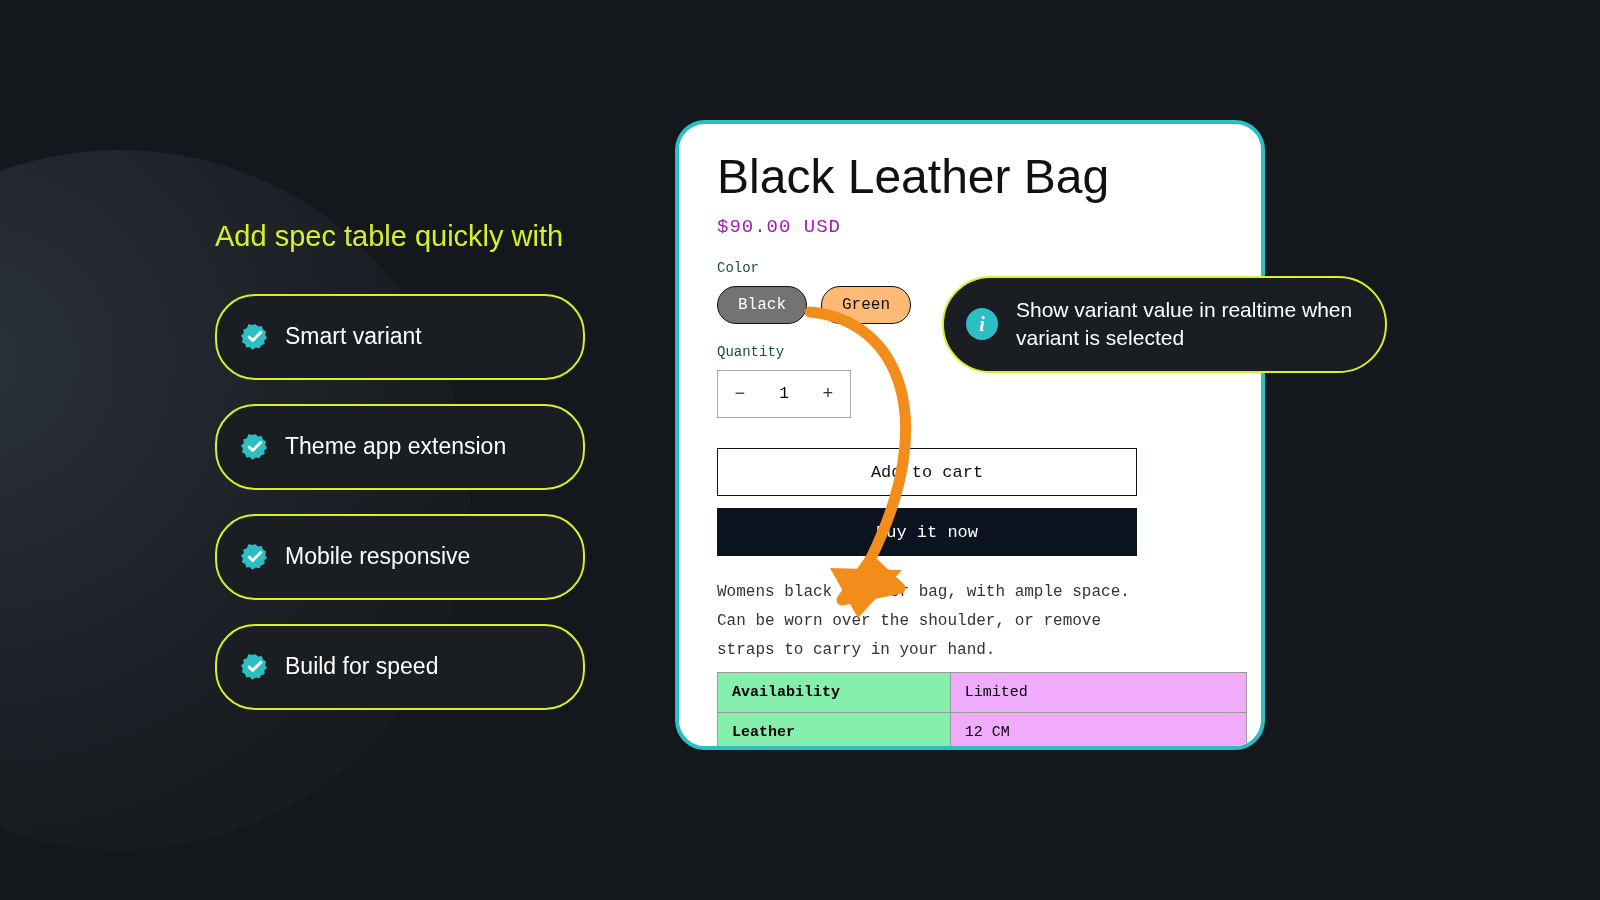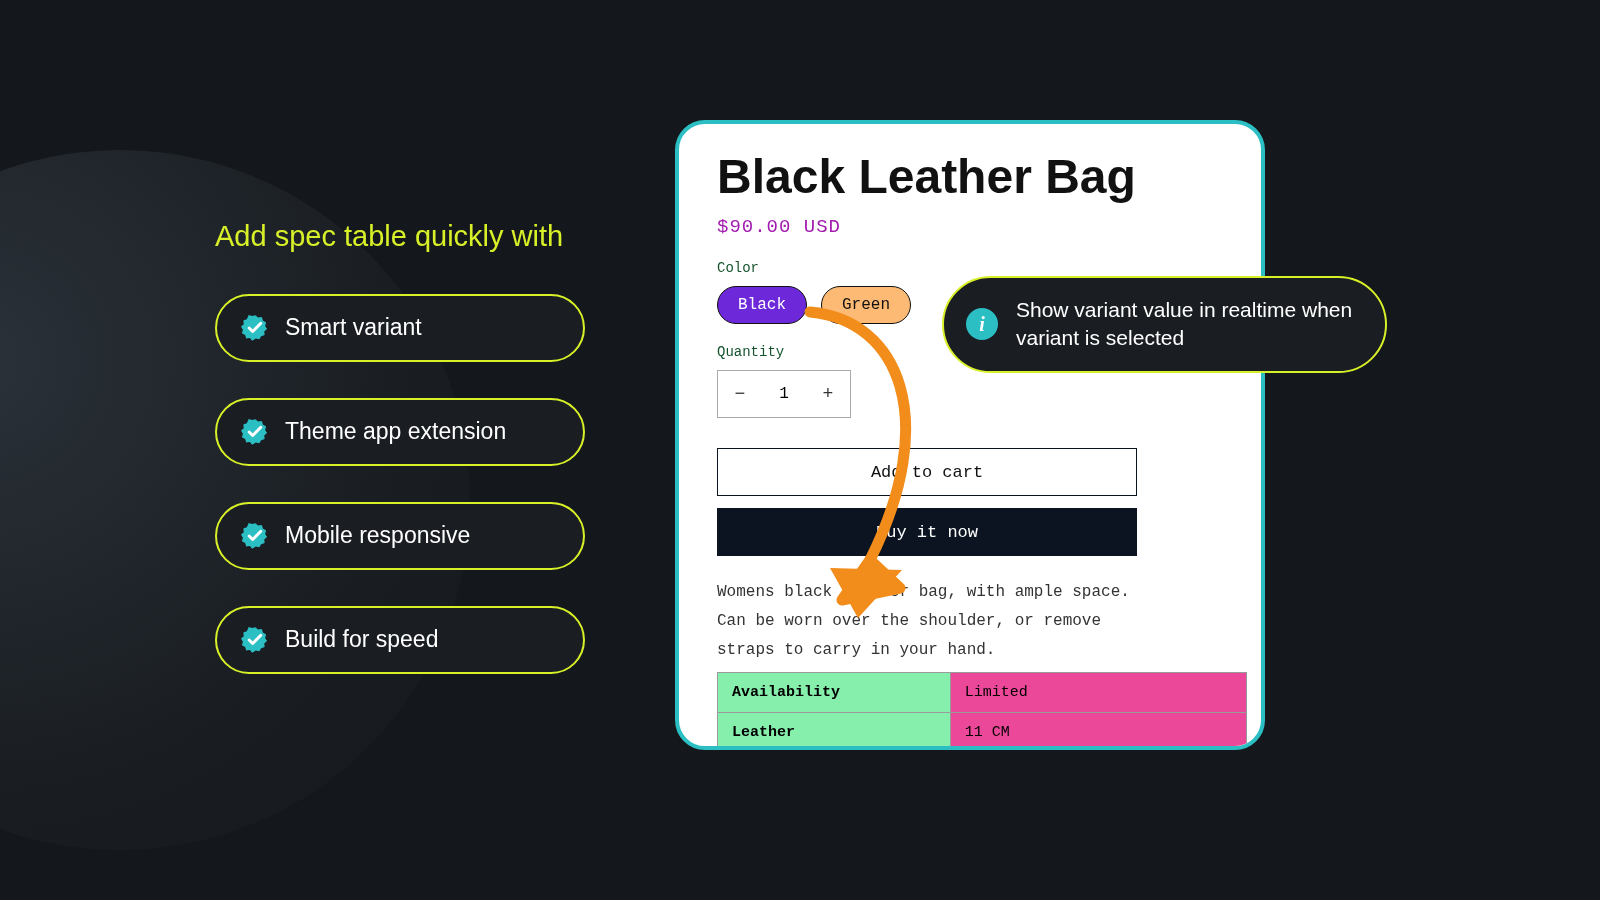--- a/index.html
+++ b/index.html
@@ -32,22 +32,22 @@
     font-weight: 500;
     line-height: 1.85;
     margin-bottom: 30px;
   }
   .feature-pill {
     display: flex;
     align-items: center;
     gap: 16px;
     border: 2.5px solid #d8f028;
     border-radius: 40px;
-    padding: 18px 24px;
-    margin-bottom: 36px;
+    padding: 27px 24px;
+    margin-bottom: 24px;
     width: 370px;
     background: #1a1e23;
   }
   .feature-pill .badge-icon {
     width: 28px;
     height: 28px;
     flex-shrink: 0;
   }
   .feature-pill .label {
     color: #ffffff;
@@ -63,21 +63,21 @@
     background: #ffffff;
     border: 4px solid #2bbfc4;
     border-radius: 30px;
     padding: 25px 38px;
     overflow: hidden;
     font-family: 'Courier New', monospace;
   }
   .product-title {
     font-family: 'Futura', 'Century Gothic', sans-serif;
     font-size: 48px;
-    font-weight: 700;
+    font-weight: 400;
     color: #111;
     margin-bottom: 12px;
   }
   .price {
     font-size: 19px;
     color: #a21caf;
     letter-spacing: 1px;
     margin-bottom: 22px;
   }
   .opt-label {
@@ -85,21 +85,21 @@
     color: #14532d;
     margin-bottom: 10px;
   }
   .color-row { display: flex; gap: 14px; margin-bottom: 20px; }
   .color-chip {
     padding: 9px 20px;
     border-radius: 22px;
     font-size: 16px;
     border: 1.5px solid #111;
   }
-  .color-chip.active { background: #6d28d9; color: #fff; }
+  .color-chip.active { background: #737373; color: #fff; }
   .color-chip.inactive { background: #fdba74; color: #111; }
   .qty-box {
     display: inline-flex;
     align-items: center;
     border: 1.5px solid #aaa;
     height: 48px;
     margin-bottom: 30px;
   }
   .qty-btn {
     width: 44px; height: 100%;
@@ -136,21 +136,21 @@
   .spec-table td {
     border: 1.5px solid #999;
     padding: 11px 14px;
   }
   .spec-table td.key {
     background: #86efac;
     font-weight: 700;
     width: 44%;
   }
   .spec-table td.val {
-    background: #ec4899;
+    background: #f0abfc;
   }
   .callout {
     position: absolute;
     left: 942px;
     top: 276px;
     width: 445px;
     background: #1a1e23;
     border: 2.5px solid #d8f028;
     border-radius: 50px;
     padding: 18px 28px 18px 22px;
@@ -243,21 +243,21 @@
   <div class="desc">Womens black leather bag, with ample space. Can be worn over the shoulder, or remove straps to carry in your hand.</div>
 
   <table class="spec-table">
     <tbody>
         <tr>
       <td class="key">Availability</td>
       <td class="val">Limited</td>
     </tr>
     <tr>
       <td class="key">Leather</td>
-      <td class="val">11 CM</td>
+      <td class="val">12 CM</td>
     </tr>
 
   </tbody>
     </table>
 </div>
 
 <svg class="arrow-svg" width="160" height="340" viewBox="0 0 160 340">
   <path d="M 10 12 C 100 20, 140 120, 70 260" fill="none" stroke="#f28c1a" stroke-width="11" stroke-linecap="round"></path>
   <path d="M 70 260 L 42 300 L 100 288 Z M 70 260 L 42 300 M 70 260 L 100 288" fill="#f28c1a" stroke="#f28c1a" stroke-width="11" stroke-linejoin="round"></path>
   <polygon points="58,318 30,268 102,270" fill="#f28c1a"></polygon>

